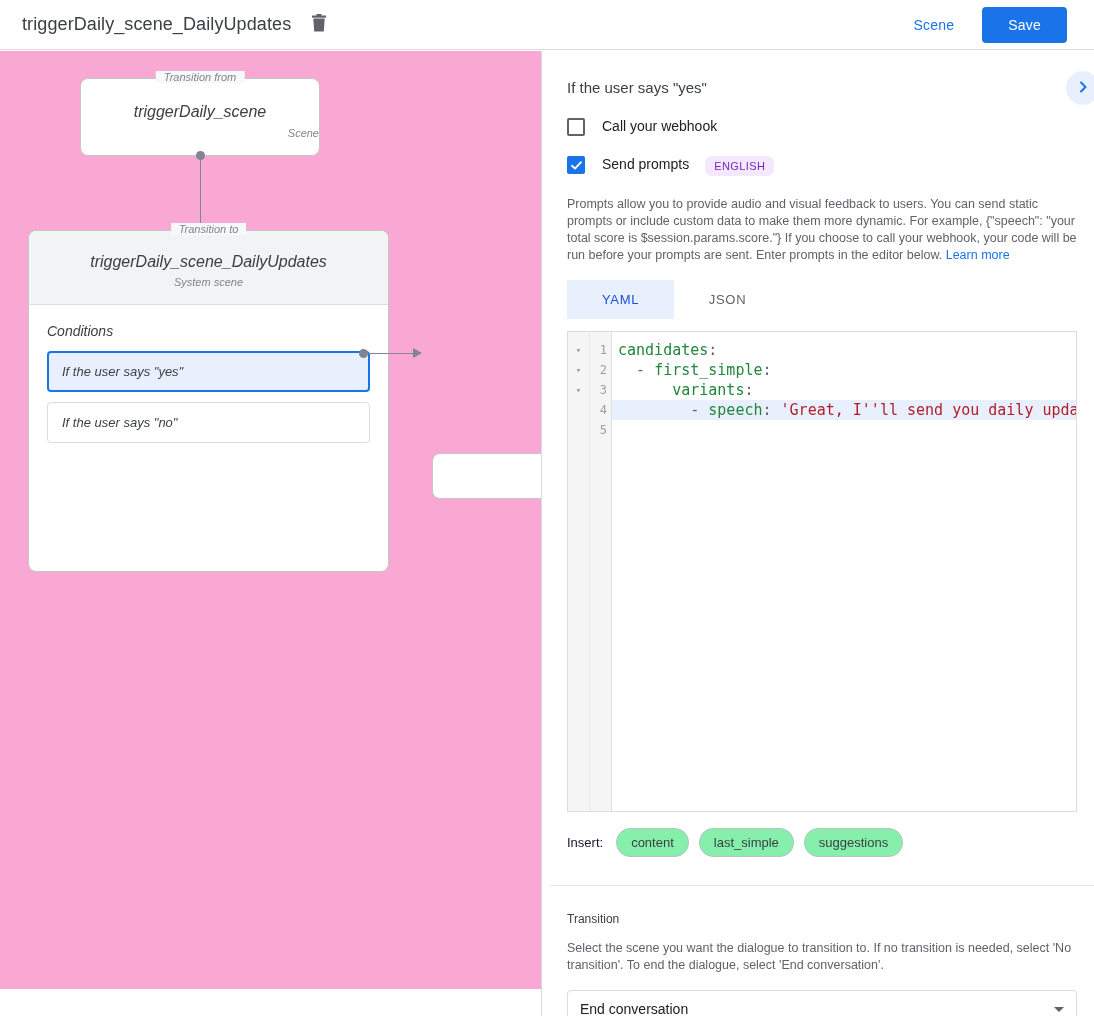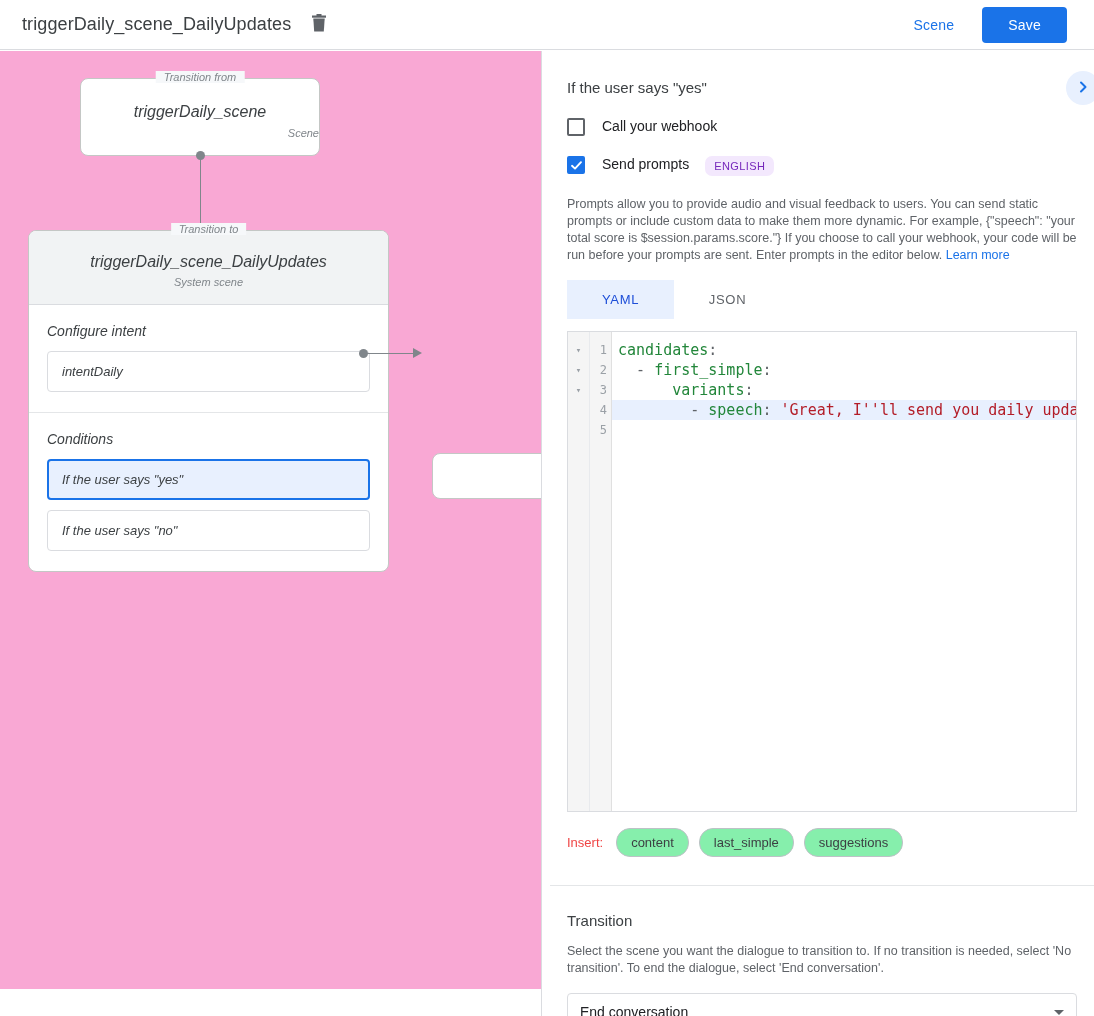--- a/index.html
+++ b/index.html
@@ -182,30 +182,30 @@
     padding-left: 6px; color: #202124;
   }
   .code-line.active { background: #e8f0fe; }
   .tok-key { color: #22863a; }
   .tok-str { color: #b31d28; }
   .tok-punc { color: #5f6368; }
 
   .insert-row {
     display: flex; align-items: center; margin-top: 16px; margin-bottom: 28px;
   }
-  .insert-label { font-size: 13px; color: #ef4444; margin-right: 13px; }
+  .insert-label { font-size: 13px; color: #0f172a; margin-right: 13px; }
   .pill {
     border: 1px solid #bdc1c6; border-radius: 14px; padding: 6px 14px;
     font-size: 13px; color: #3c4043; margin-right: 10px;
     cursor: pointer; background: #86efac;
   }
 
   .divider-h { height: 1px; background: #e4e6e8; margin: 0 -25px 0 -17px; }
 
-  .transition-title { font-size: 15px; color: #3c4043; padding-top: 26px; padding-bottom: 14px; }
+  .transition-title { font-size: 12px; color: #3c4043; padding-top: 26px; padding-bottom: 14px; }
   .select {
     margin-top: 16px; border: 1px solid #dadce0; border-radius: 4px;
     height: 38px; display: flex; align-items: center; padding: 0 12px;
     font-size: 14px; color: #202124; cursor: pointer; background: #ffffff;
   }
   .select-value { flex: 1; }
   .caret {
     width: 0; height: 0; border-left: 5px solid transparent;
     border-right: 5px solid transparent; border-top: 5px solid #5f6368;
   }
@@ -241,24 +241,20 @@
   <div class="edge-v"></div>
   <div class="arrow-down"></div>
 
   <div class="fieldset" id="node-to">
     <div class="legend">Transition to</div>
     <div class="node-to-head">
       <div class="node-title">triggerDaily_scene_DailyUpdates</div>
       <div class="node-sub">System scene</div>
     </div>
 
-    <div class="section">
-      <div class="section-label">Configure intent</div>
-      <div class="chip-box">intentDaily</div>
-    </div>
 
     <div class="section">
       <div class="section-label">Conditions</div>
       <div class="chip-box selected">If the user says "yes"</div>
       <div class="chip-box">If the user says "no"</div>
     </div>
   </div>
 
   <div class="port" id="port-cond"></div>
   <div class="edge-h"></div>

